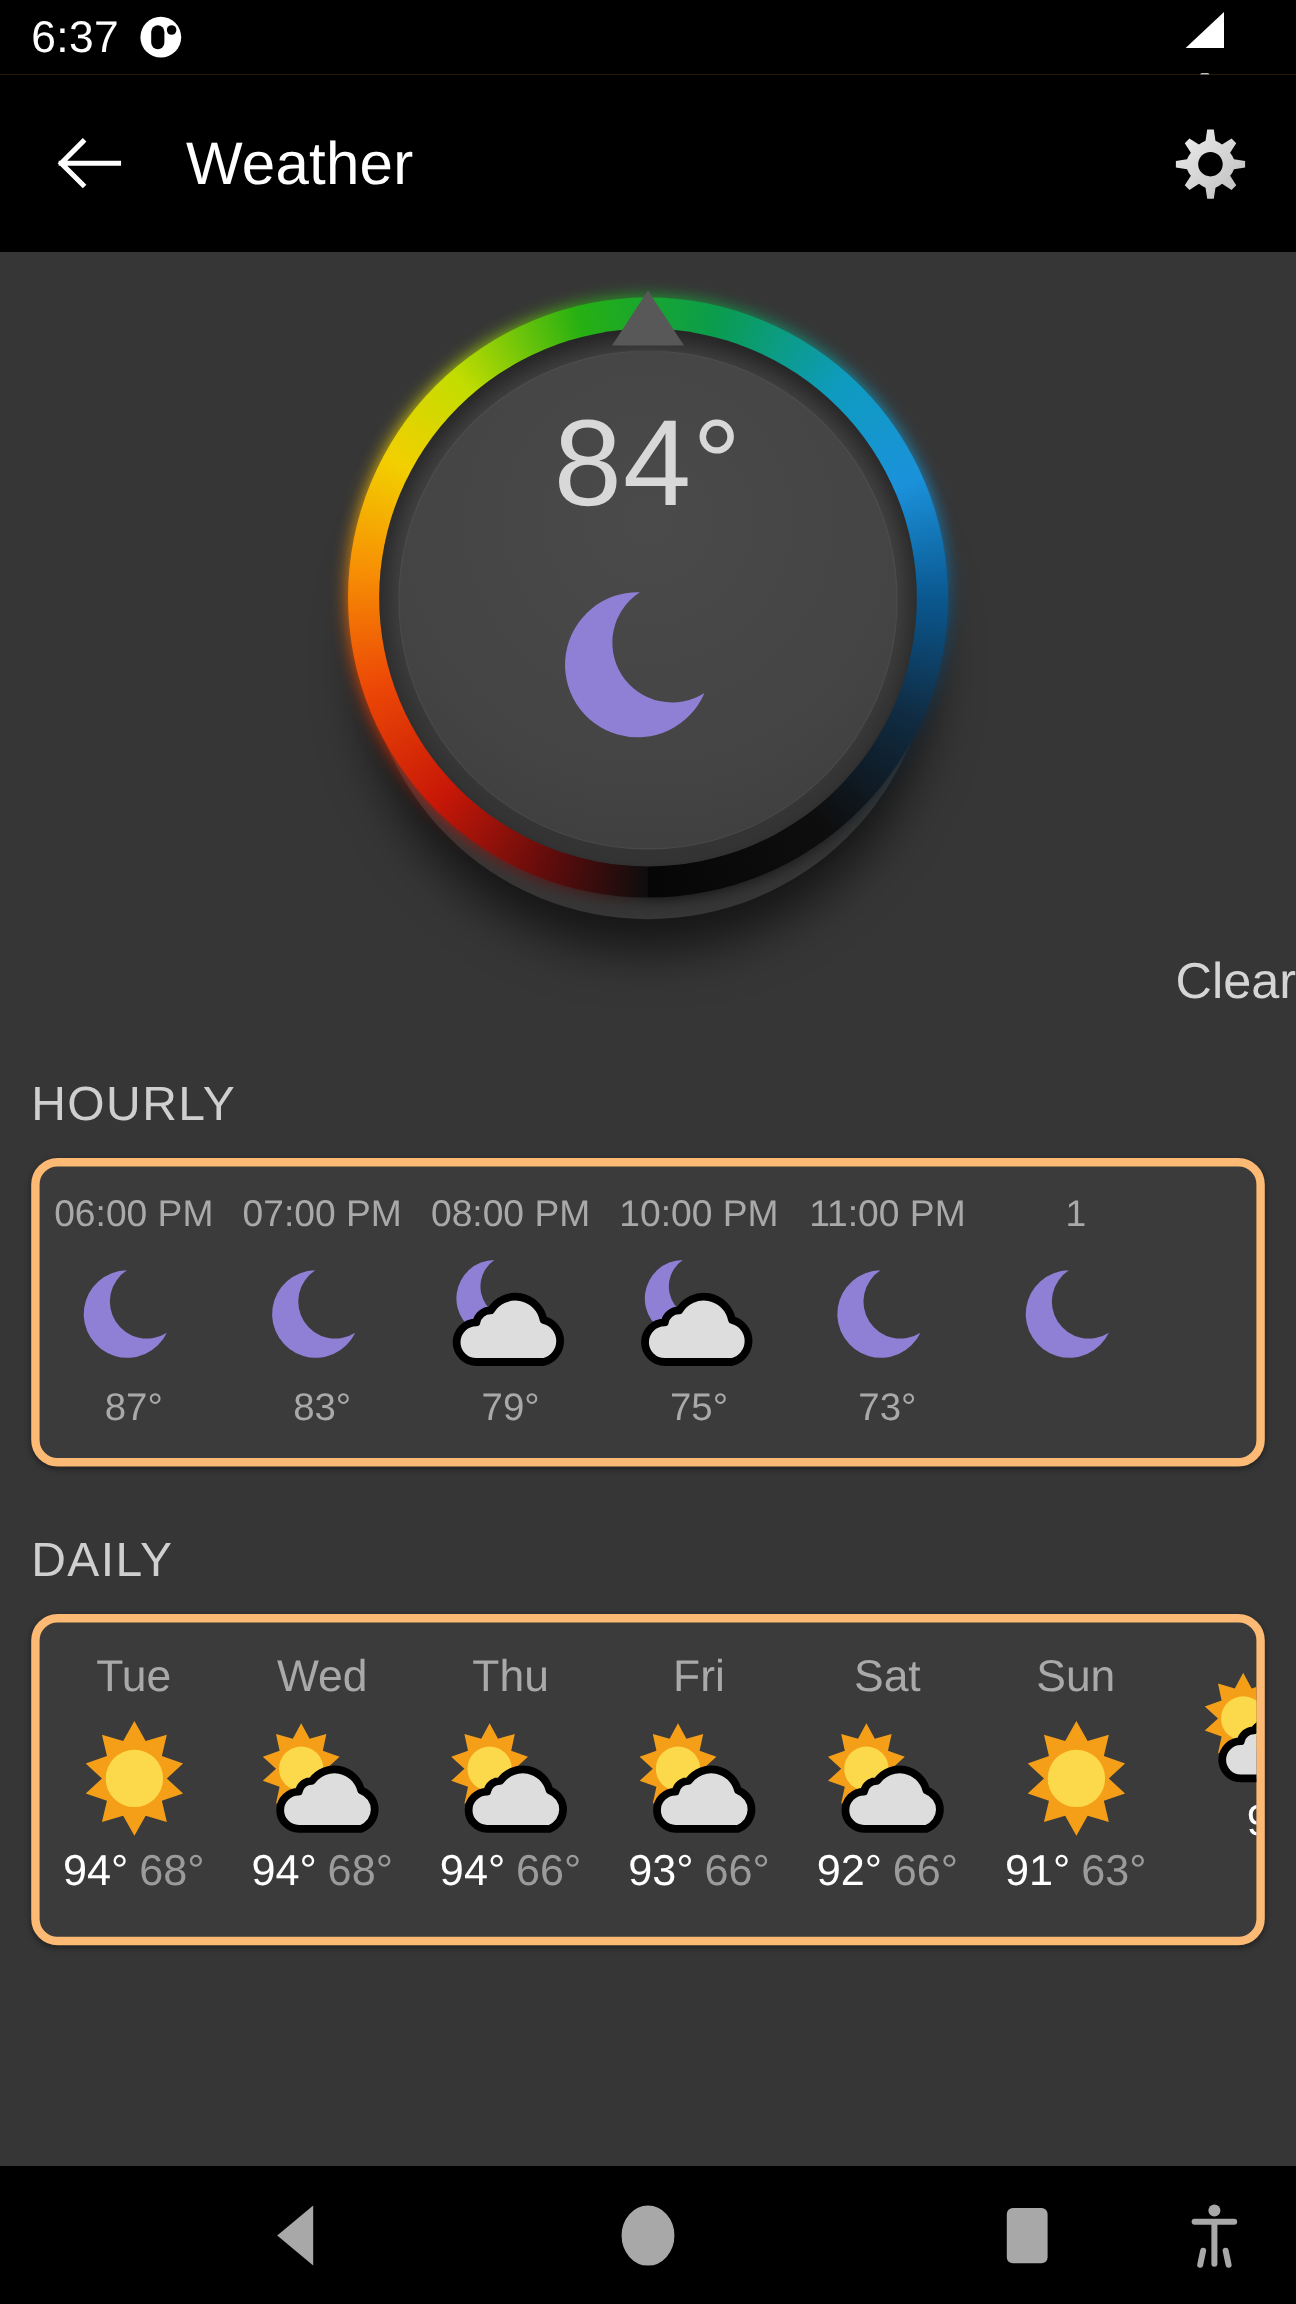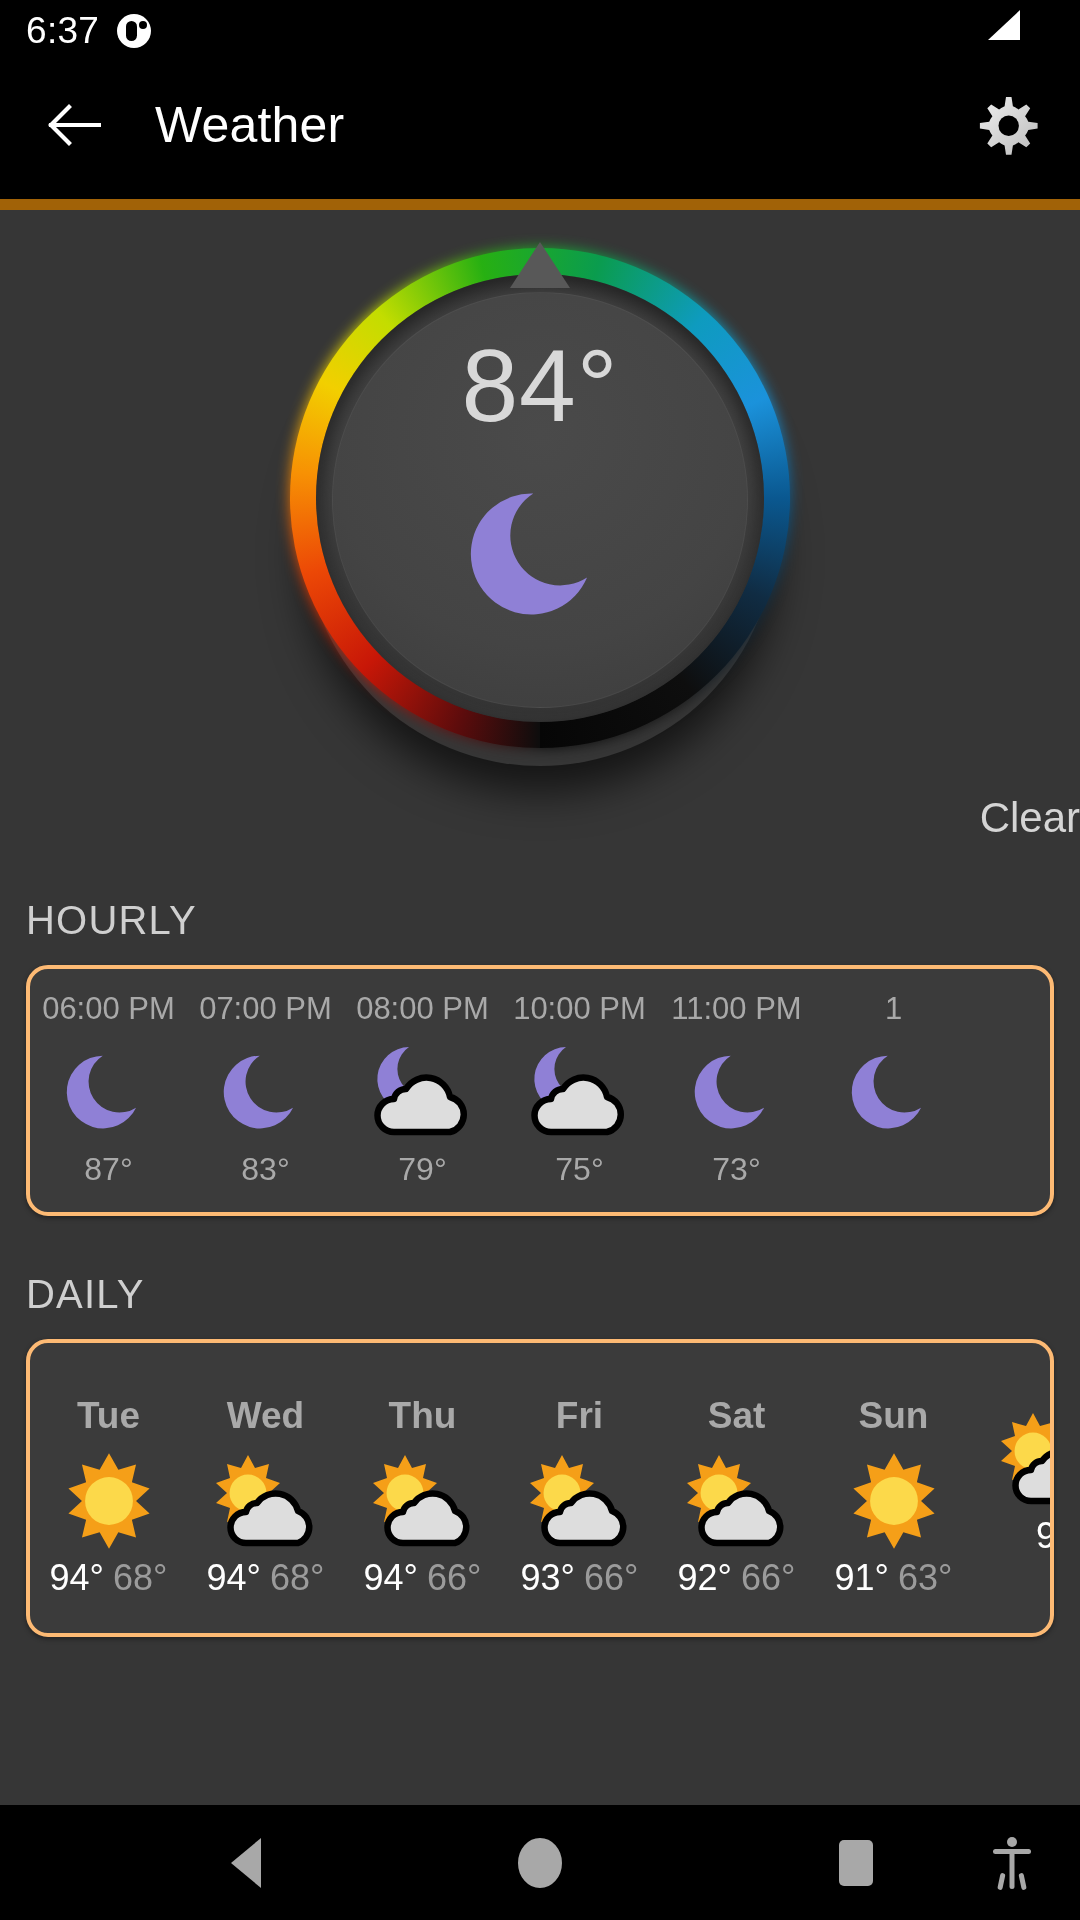--- a/index.html
+++ b/index.html
@@ -32,21 +32,21 @@
     position:absolute; left:22px; top:7px; width:8px; height:8px;
     border-radius:50%; background:#000;
   }
   .sb-spacer { flex:1; }
   .sb-right { display:flex; align-items:center; gap:18px;flex-direction:column; }
   .sb-right svg { display:block; }
   .sb-batt { color:#fff; font-size:37px; font-weight:500; margin-left:4px; letter-spacing:0.2px;}
 
   
   .appbar {
-    position:absolute; top:51px; left:0; width:1080px; height:148px;
+    position:absolute; top:62px; left:0; width:1080px; height:148px;
     background:#000; display:flex; align-items:center;
   }
   .backbtn {
     width:76px; height:76px; margin-left:36px;
     display:flex; align-items:center; justify-content:center; cursor:pointer;
   }
   .apptitle {
     color:#fff; font-size:50px; font-weight:400; margin-left:43px;
     letter-spacing:0.2px;
   }
@@ -155,21 +155,21 @@
   }
 
   
   .section-label {
     color:#cfcfcf; font-size:40px; font-weight:400; letter-spacing:1.2px;
     margin:56px 0 22px 26px;
   }
   .card {
     margin:0 26px; border-radius:22px;
     background:#3b3b3b;
-    border:4px solid #fdba74;
+    border:7px solid #fdba74;
     overflow:hidden;
     box-shadow:0 2px 5px rgba(0,0,0,0.4);
   }
 
   
   .hourly-row {
     display:flex; align-items:flex-start;
     padding:22px 0 24px 0;
   }
   .hour-item {
@@ -183,21 +183,21 @@
 
   
   .daily-row {
     display:flex; align-items:flex-start;
     padding:24px 0 34px 0;
   }
   .day-item {
     flex:0 0 157px; display:flex; flex-direction:column; align-items:center;
     cursor:pointer;
   }
-  .day-name { color:#a9a9a9; font-size:37px; font-weight:700;margin-top:28px; }
+  .day-name { color:#a9a9a9; font-size:37px; font-weight:400; }
   .day-icon { height:112px; display:flex; align-items:center; justify-content:center;
               margin-top:8px; }
   .day-temps { display:flex; align-items:baseline; gap:9px; white-space:nowrap; }
   .day-hi { color:#ffffff; font-size:36px; font-weight:500; }
   .day-lo { color:#9b9b9b; font-size:36px; font-weight:400; }
 
   
   .navbar {
     position:absolute; bottom:0; left:0; width:1080px; height:115px;
     background:#000; display:flex; align-items:center;

